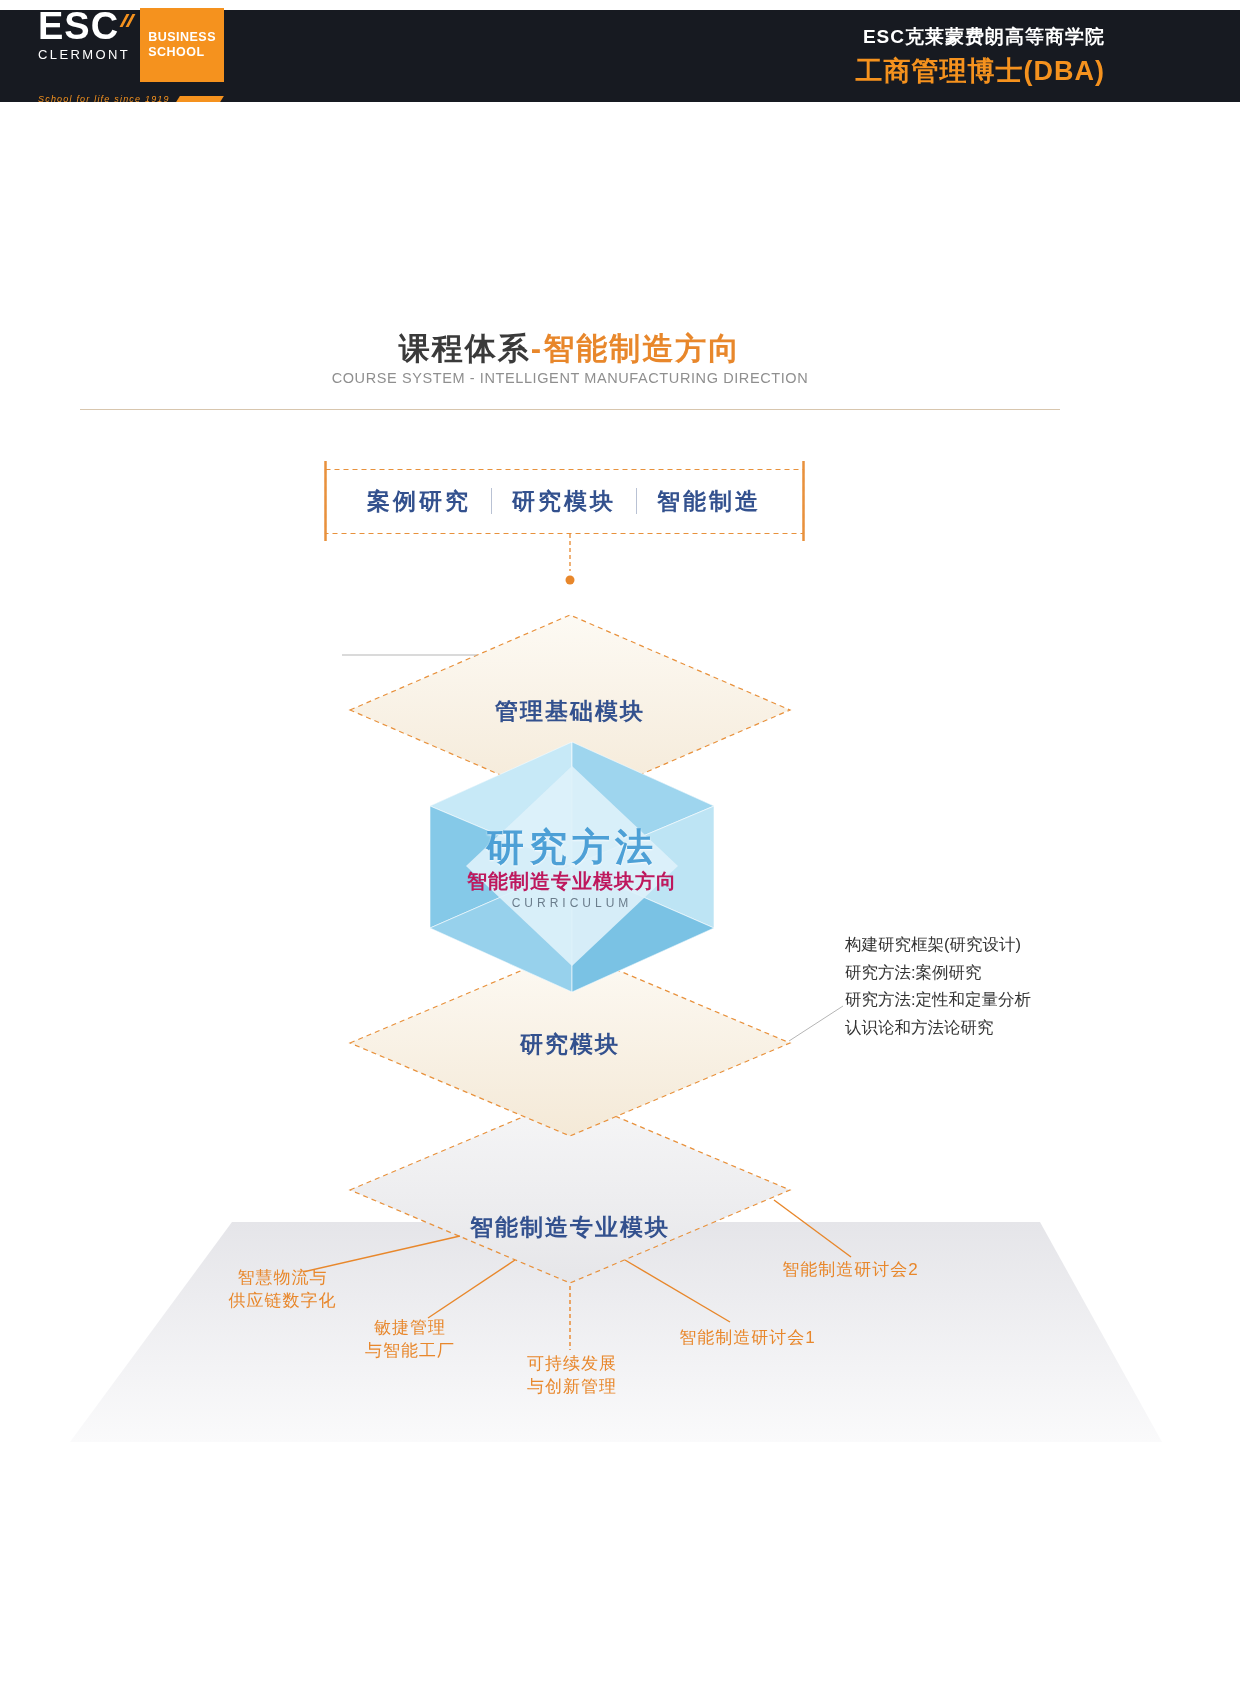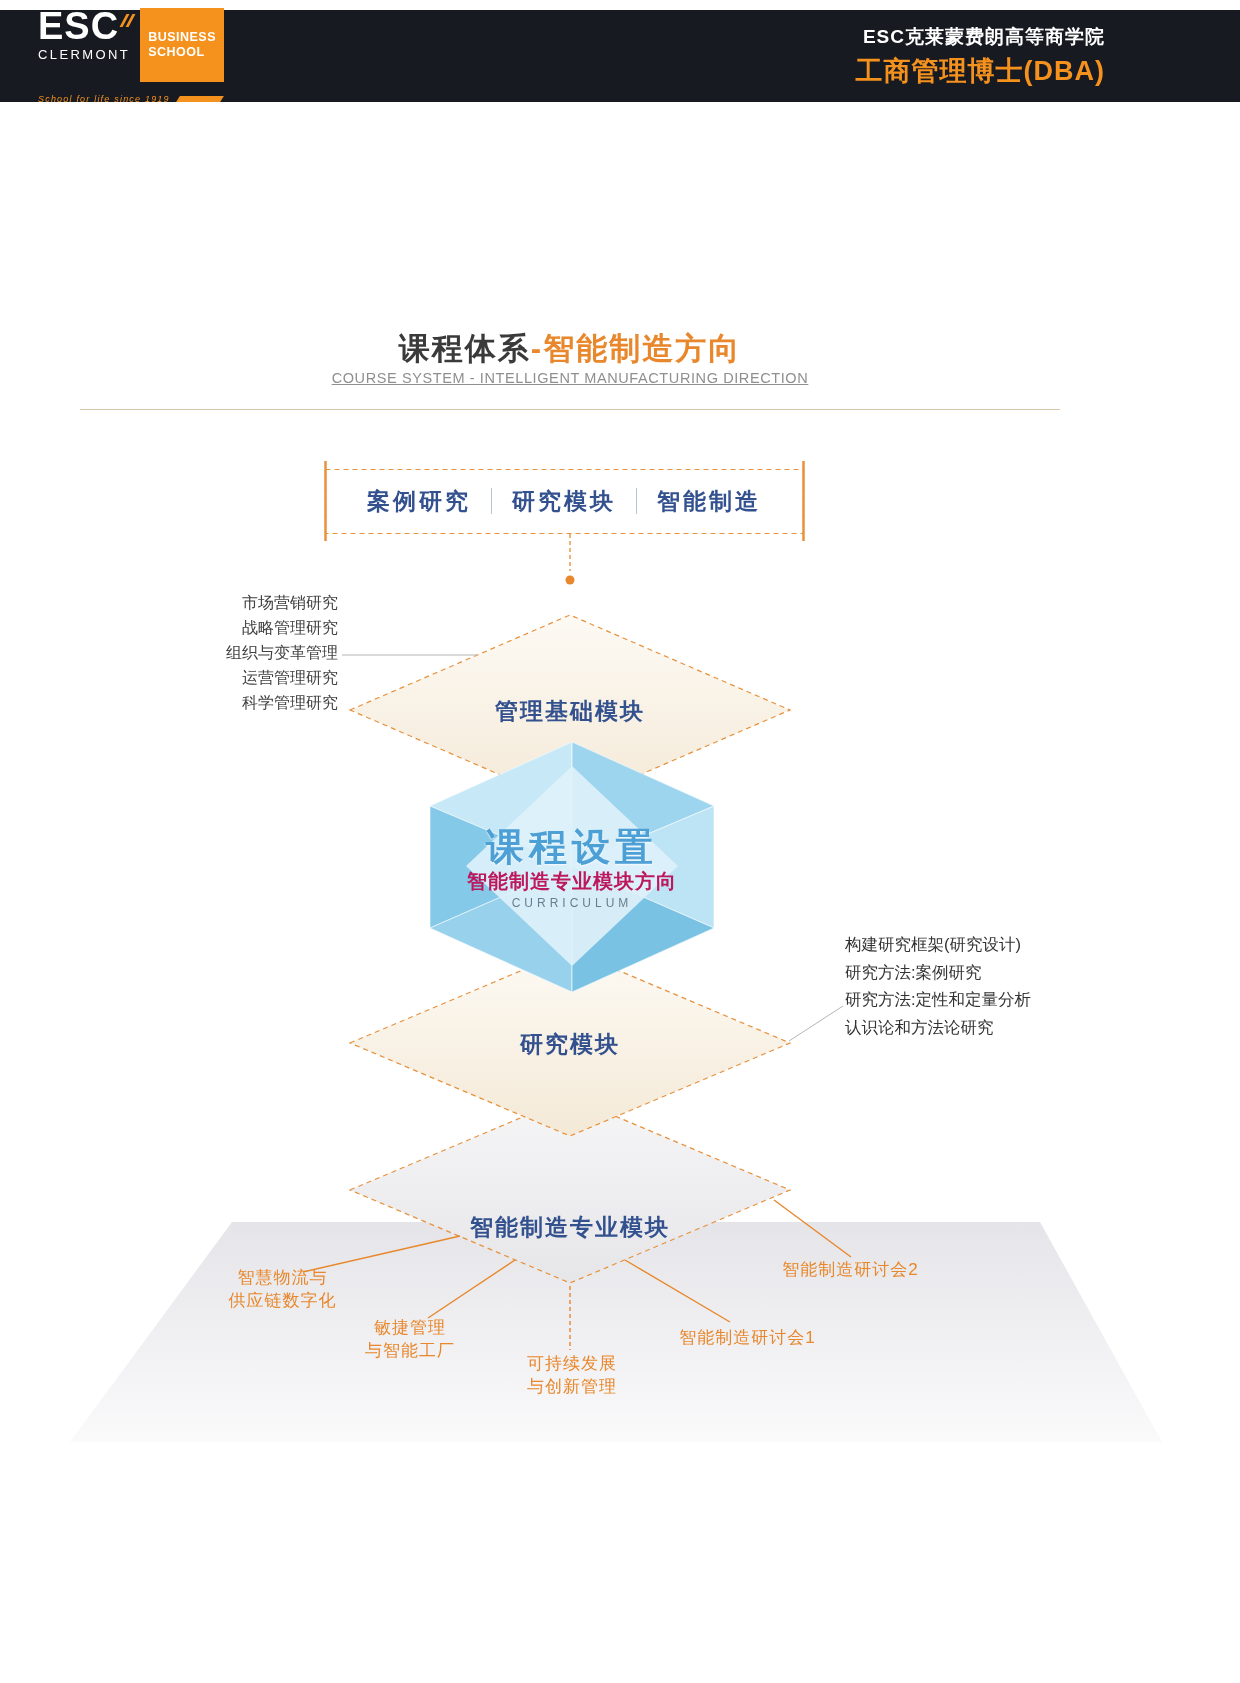--- a/index.html
+++ b/index.html
@@ -29,21 +29,21 @@
   .logo-tagline{color:#f5921e;font-size:9px;font-style:italic;letter-spacing:1.2px;}
   .tag-bar{display:inline-block;width:44px;height:6px;background:#f5921e;transform:skewX(-32deg);margin-left:8px;}
   .header-right{text-align:right;}
   .hr1{color:#ffffff;font-size:19px;font-weight:700;letter-spacing:1px;}
   .hr2{color:#f5921e;font-size:27px;font-weight:700;letter-spacing:1px;margin-top:3px;}
 
   
   .main-title{position:absolute;top:328px;left:0;width:1140px;text-align:center;font-size:31px;font-weight:700;letter-spacing:2px;}
   .t-black{color:#3a3a3a;}
   .t-orange{color:#e8872b;}
-  .subtitle{position:absolute;top:370px;left:0;width:1140px;text-align:center;font-size:14.5px;color:#8f8f8f;letter-spacing:.6px;text-decoration:underline;}
+  .subtitle{position:absolute;top:370px;left:0;width:1140px;text-align:center;font-size:14.5px;color:#8f8f8f;letter-spacing:.6px;}
   .rule{position:absolute;top:409px;left:80px;width:980px;height:1px;background:#d8c6ae;}
 
   
   .tabs{
     position:absolute;top:469px;left:325px;width:478px;height:64px;
     display:flex;align-items:center;justify-content:center;gap:20px;
     color:#33518e;font-size:23px;font-weight:700;letter-spacing:3px;
   }
   .sep{width:1px;height:26px;background:#b9c2d4;}
 
@@ -167,31 +167,24 @@
     <span class="sep"></span>
     <span>研究模块</span>
     <span class="sep"></span>
     <span>智能制造</span>
   </div>
 
   <div class="d-title d1-title">管理基础模块</div>
   <div class="d-title d2-title">研究模块</div>
   <div class="d-title d3-title">智能制造专业模块</div>
 
-  <div class="gem-title">课程设置</div>
+  <div class="gem-title">研究方法</div>
   <div class="gem-sub">智能制造专业模块方向</div>
   <div class="gem-cap">CURRICULUM</div>
 
-  <div class="left-list">
-    <div>市场营销研究</div>
-    <div>战略管理研究</div>
-    <div>组织与变革管理</div>
-    <div>运营管理研究</div>
-    <div>科学管理研究</div>
-  </div>
 
   <div class="right-list">
     <div>构建研究框架(研究设计)</div>
     <div>研究方法:案例研究</div>
     <div>研究方法:定性和定量分析</div>
     <div>认识论和方法论研究</div>
   </div>
 
   <div class="o-label lbl-logistics">智慧物流与
 供应链数字化</div>

